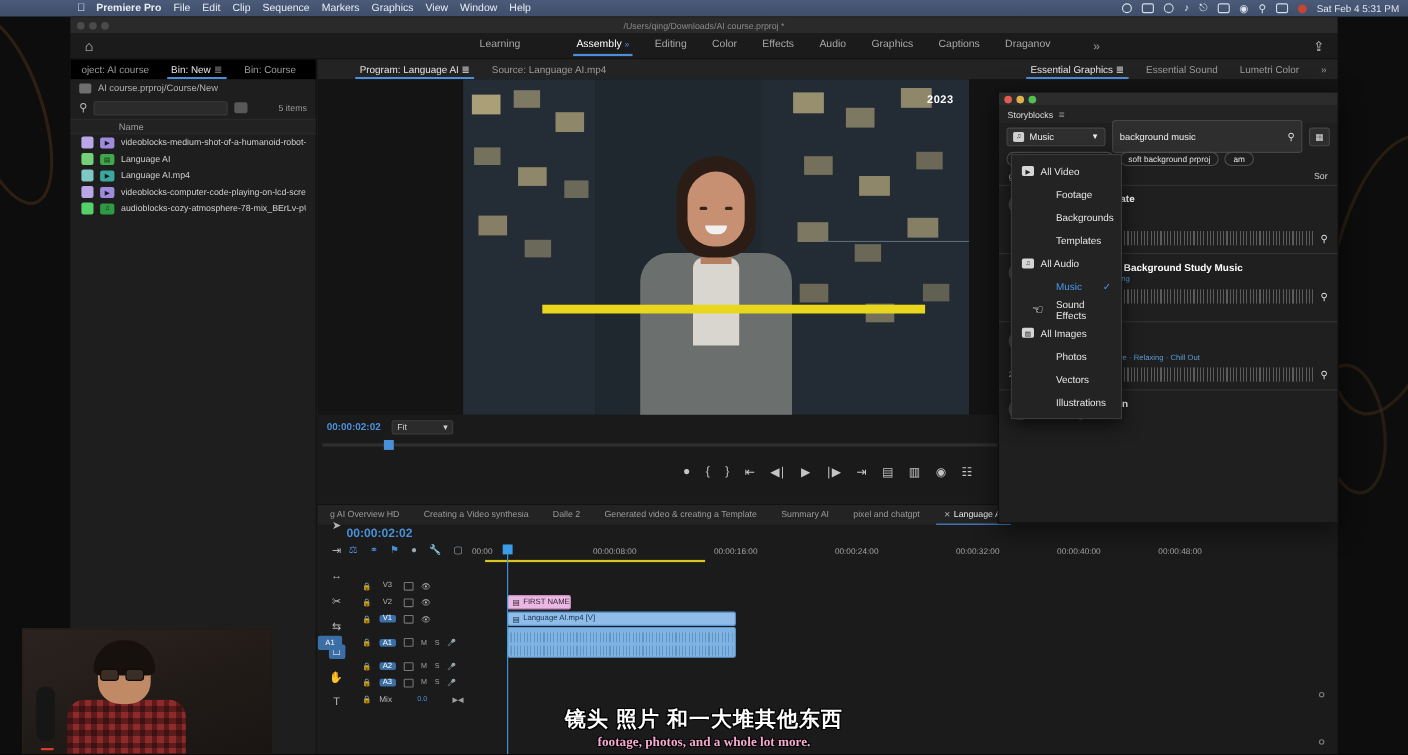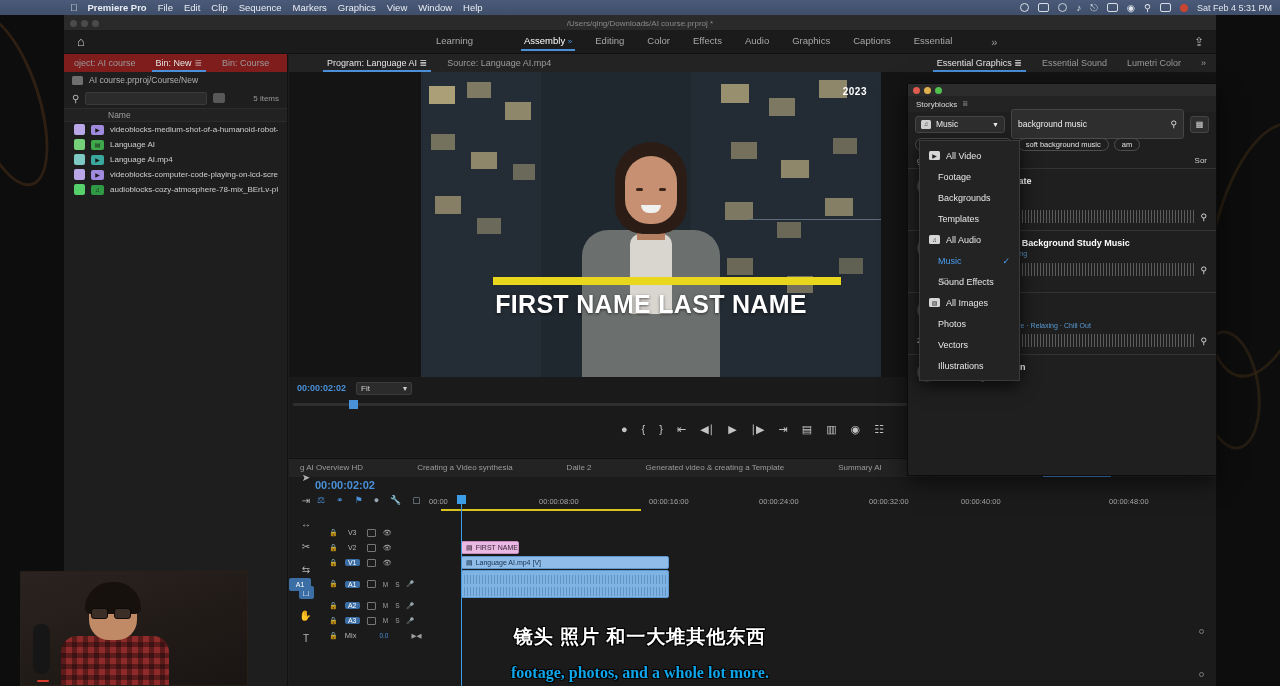--- a/index.html
+++ b/index.html
@@ -44,21 +44,21 @@
   #wstabs .wt.active::after { content:""; position:absolute; left:-3px; right:-3px; bottom:-2px; height:2px; background:#4a8fd8; }
   #wstabs .badge { color:#4a90d9; font-size:8px; }
   #wsbar .chev { margin-left:16px; color:#9a9a9a; font-size:11px; }
   #wsbar .share { position:absolute; right:12px; font-size:12px; color:#bdbdbd; }
 
   
   #main { position:absolute; left:0; top:38px; right:0; bottom:0; }
 
   
   #projpanel { position:absolute; left:0; top:0; width:224px; bottom:0; background:#1e1e1e; border-right:1px solid #121212; }
-  #proj-tabs { height:18px; background:#7f1d1d; display:flex; align-items:center; gap:0; font-size:9px; color:#9b9b9b; overflow:hidden; }
+  #proj-tabs { height:18px; background:#000000; display:flex; align-items:center; gap:0; font-size:9px; color:#9b9b9b; overflow:hidden; }
   #proj-tabs .pt { padding:0 10px; white-space:nowrap; position:relative; line-height:18px; }
   #proj-tabs .pt.active { color:#e4e4e4; }
   #proj-tabs .pt.active::after { content:""; position:absolute; left:6px; right:6px; bottom:0; height:2px; background:#4a8fd8; }
   #proj-tabs .pt .menuico { opacity:.6; margin-left:3px; }
 
   #proj-crumb { height:16px; display:flex; align-items:center; gap:6px; padding:0 8px; font-size:8.5px; color:#b0b0b0; }
   .crumb-ico { width:11px; height:9px; background:#6f6f6f; border-radius:1.5px; display:inline-block; }
 
   #proj-search { height:20px; display:flex; align-items:center; padding:0 8px; gap:6px; }
   #proj-search .mag { font-size:10px; color:#bbb; }
@@ -119,21 +119,21 @@
   #mon-scrub { position:absolute; left:0; top:343px; right:0; height:18px; }
   #scrub-track { position:absolute; left:4px; right:4px; top:6px; height:3px; background:#2e2e2e; }
   #scrub-head { position:absolute; left:60px; top:3px; width:9px; height:9px; background:#4a90d9; }
 
   #mon-ctrls { position:absolute; left:0; top:362px; right:0; height:26px; display:flex; align-items:center;
                justify-content:center; gap:14px; font-size:11px; color:#c4c4c4; }
   .ctrl { cursor:default; }
 
   
   #timeline { position:absolute; left:225px; top:404px; right:0; bottom:0; background:#1b1b1b; border-top:1px solid #111; }
-  #tl-tabs { height:18px; background:#232323; display:flex; align-items:center; font-size:8px; color:#9b9b9b; overflow:hidden;gap:32px; }
+  #tl-tabs { height:18px; background:#232323; display:flex; align-items:center; font-size:8px; color:#9b9b9b; overflow:hidden; }
   #tl-tabs .tt { padding:0 11px; white-space:nowrap; position:relative; line-height:18px; }
   #tl-tabs .tt.active { color:#e8e8e8; }
   #tl-tabs .tt.active::after { content:""; position:absolute; left:4px; right:4px; bottom:0; height:2px; background:#4a8fd8; }
   #tl-tabs .closex { font-size:7px; opacity:.7; margin-right:3px; }
 
   #tl-tc { position:absolute; left:26px; top:20px; font-size:11px; font-weight:bold; color:#4a90d9; }
   #tl-tools { position:absolute; left:28px; top:36px; display:flex; gap:11px; font-size:9px; color:#9aa7b4; align-items:center; }
   #tl-tools .on { color:#4a90d9; }
 
   #tl-ruler { position:absolute; left:140px; right:18px; top:36px; height:14px; font-size:7.5px; color:#a6a6a6; }
@@ -209,21 +209,21 @@
   .sbcard .tags { font-size:7px; color:#5b9bd5; margin-top:2px; }
   .sbcard .wavrow { display:flex; align-items:center; gap:6px; margin-top:5px; }
   .sbcard .dur { font-size:7.5px; color:#c9c9c9; width:18px; }
   .sbcard .wv { flex:1; height:13px; background:repeating-linear-gradient(90deg,#8d8d8d 0 1px, transparent 1px 3px); opacity:.55; }
   .sbcard .srch { font-size:9px; color:#ddd; }
 
   
   #sb-menu { position:absolute; left:11px; top:56px; width:101px; background:#232323; border:1px solid #3a3a3a;
              box-shadow:0 5px 16px rgba(0,0,0,.7); padding:4px 0; z-index:40; }
   #sb-menu .mrow { height:21px; display:flex; align-items:center; gap:6px; padding:0 9px; font-size:9px; color:#e6e6e6; }
-  #sb-menu .mrow.sub { padding-left:18px; }
+  #sb-menu .mrow.sub { padding-left:40px; }
   #sb-menu .mrow.sel { color:#4a9bf0; }
   #sb-menu .mrow .mi-ico { width:11px; height:9px; background:#d6d6d6; border-radius:1.5px; color:#222;
                            font-size:6px; display:flex; align-items:center; justify-content:center; }
   #sb-menu .mrow .chk { margin-left:auto; color:#4a9bf0; font-size:9px; }
   #sb-cursor { position:absolute; left:30px; top:190px; font-size:12px; color:#fff; z-index:50;
                text-shadow:0 0 2px #000; }
 
   
   #pip { position:absolute; left:20px; bottom:0; width:228px; height:115px; background:#1a1512;
          border:1px solid #262018; overflow:hidden; }
@@ -237,21 +237,21 @@
               background-image:repeating-linear-gradient(90deg, rgba(0,0,0,.35) 0 5px, transparent 5px 11px),
                                repeating-linear-gradient(0deg, rgba(0,0,0,.35) 0 5px, transparent 5px 11px); }
   #pip-mic { position:absolute; left:12px; top:52px; width:17px; height:50px; background:#161616; border-radius:8px; }
   #pip-badge { position:absolute; left:16px; bottom:3px; padding:1px 6px; background:#d93a2b; color:#fff;
                font-size:7px; border-radius:2px; }
 
   
   #subs { position:absolute; left:0; right:0; bottom:4px; text-align:center; z-index:60; }
   #sub-cn { font-size:19px; font-weight:bold; color:#fff; letter-spacing:1px;
             text-shadow:1px 1px 0 #000,-1px 1px 0 #000,1px -1px 0 #000,-1px -1px 0 #000; }
-  #sub-en { font-size:16px; font-weight:bold; color:#0ea5e9; font-family:"Liberation Serif", serif; margin-top:14px;
+  #sub-en { font-size:12px; font-weight:bold; color:#f9a8d4; font-family:"Liberation Serif", serif; margin-top:0;
             text-shadow:1px 1px 0 #000,-1px 1px 0 #000,1px -1px 0 #000,-1px -1px 0 #000; }
 </style>
 </head>
 <body>
 
 <div id="stage">
 
   <div class="deco-scribble" id="deco1"></div>
   <div class="deco-scribble" id="deco2"></div>
   <div class="deco-scribble" id="deco3"></div>
@@ -309,21 +309,21 @@
       <div class="home">⌂</div>
       <div id="wstabs">
         <div class="wt">Learning</div>
         <div class="wt active"><span>Assembly</span> <span class="badge">»</span></div>
         <div class="wt">Editing</div>
         <div class="wt">Color</div>
         <div class="wt">Effects</div>
         <div class="wt">Audio</div>
         <div class="wt">Graphics</div>
         <div class="wt">Captions</div>
-        <div class="wt">Essential</div>
+        <div class="wt">Draganov</div>
         <div class="chev">»</div>
       </div>
       <div class="share">⇪</div>
     </div>
 
     <div id="main">
 
       <div id="projpanel">
         <div id="proj-tabs">
           <div class="pt">oject: AI course</div>
@@ -424,21 +424,20 @@
               <div id="p-hair"></div>
               <div id="p-face">
                 <div id="p-eye-l"></div>
                   <div id="p-eye-r"></div>
                 <div id="p-mouth"></div>
               </div>
             </div>
 
             <div id="yearlabel">2023</div>
             <div id="titlebar-yellow"></div>
-            <div id="lowerthird">FIRST NAME LAST NAME</div>
           </div>
         </div>
 
         <div id="mon-bar">
           <span class="tc">00:00:02:02</span>
           <span class="selbox">
               <span>Fit</span>
               <span>▾</span>
             </span>
           <span class="right">
@@ -493,21 +492,21 @@
           <span>▢</span>
         </div>
 
         <div id="tl-ruler">
           <span class="tk" style="left:0px">00:00</span>
           <span class="tk" style="left:110px">00:00:08:00</span>
           <span class="tk" style="left:220px">00:00:16:00</span>
           <span class="tk" style="left:330px">00:00:24:00</span>
           <span class="tk" style="left:440px">00:00:32:00</span>
           <span class="tk" style="left:532px">00:00:40:00</span>
-          <span class="tk" style="left:680px">00:00:48:00</span>
+          <span class="tk" style="left:624px">00:00:48:00</span>
         </div>
         <div id="tl-yellow"></div>
 
         <div id="tl-tools-left">
           <span class="toolbtn">➤</span>
           <span class="toolbtn">⇥</span>
           <span class="toolbtn">↔</span>
           <span class="toolbtn">✂</span>
           <span class="toolbtn">⇆</span>
           <span class="toolbtn sel">□</span>
@@ -639,21 +638,21 @@
       </div>
       <div id="sb-q">
         <span>background music</span>
         <span class="mg">⚲</span>
       </div>
       <div id="sb-grid">▦</div>
     </div>
 
     <div id="sb-chips">
       <div class="chip">nspiring soft background</div>
-      <div class="chip">soft background music</div>
+      <div class="chip">soft background prproj</div>
       <div class="chip">am</div>
     </div>
 
     <div id="sb-resultsbar">
       <span>ground music"</span>
       <span class="sort">Sor</span>
     </div>
 
     <div class="sbcard">
       <div class="row1">

